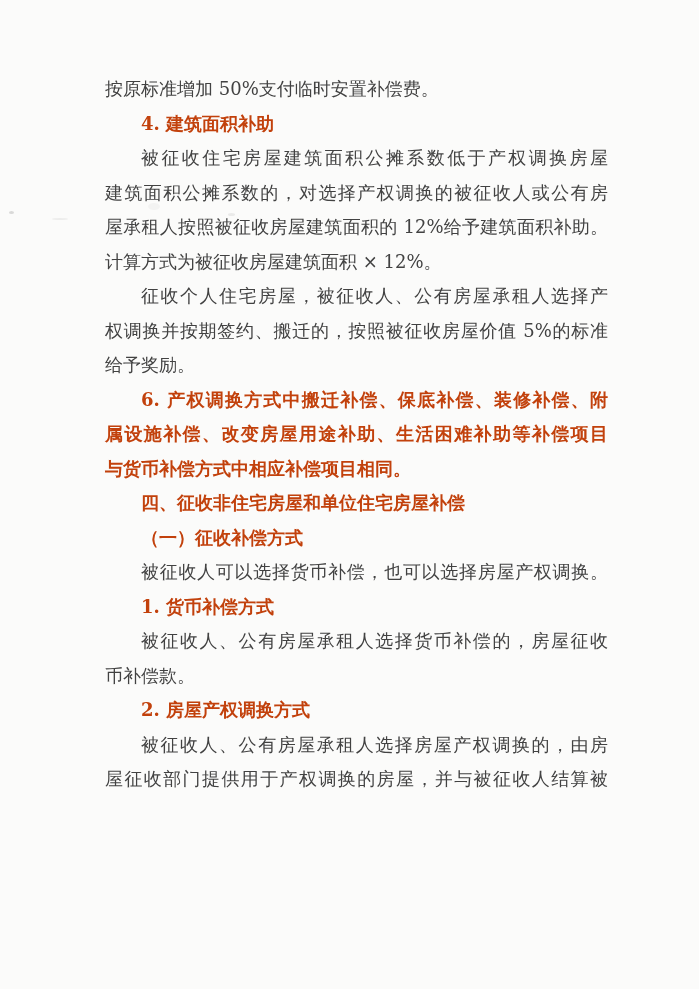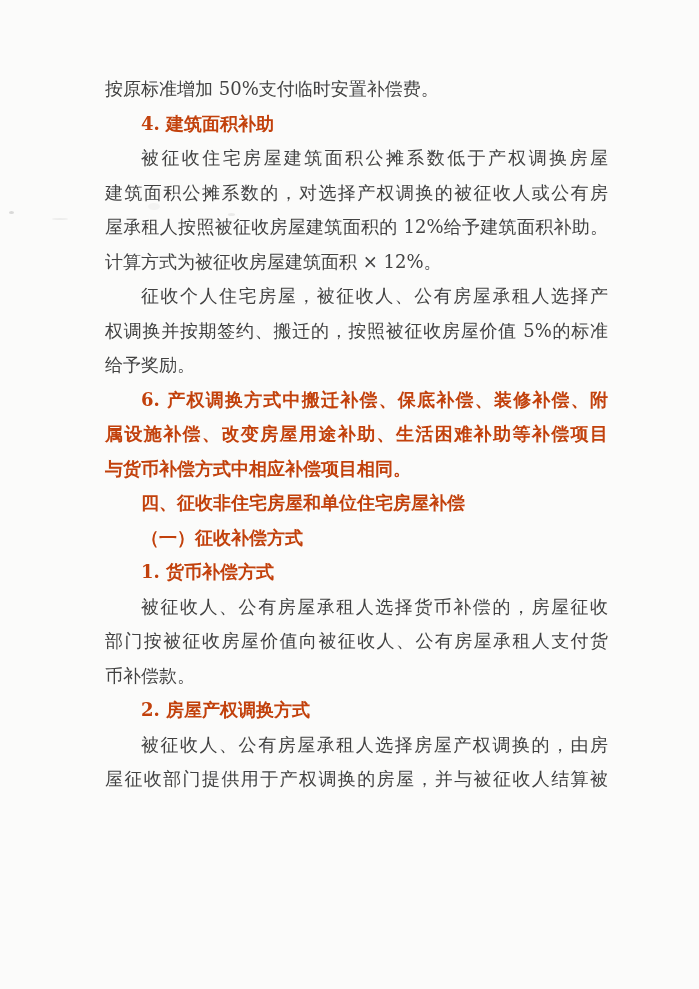--- a/index.html
+++ b/index.html
@@ -78,23 +78,23 @@
     <p class="line just">屋承租人按照被征收房屋建筑面积的 12%给予建筑面积补助。</p>
     <p class="line">计算方式为被征收房屋建筑面积 × 12%。</p>
     <p class="line ind just">征收个人住宅房屋，被征收人、公有房屋承租人选择产</p>
     <p class="line just">权调换并按期签约、搬迁的，按照被征收房屋价值 5%的标准</p>
     <p class="line">给予奖励。</p>
     <p class="line ind bold just">6. 产权调换方式中搬迁补偿、保底补偿、装修补偿、附</p>
     <p class="line bold just">属设施补偿、改变房屋用途补助、生活困难补助等补偿项目</p>
     <p class="line bold">与货币补偿方式中相应补偿项目相同。</p>
     <p class="line ind bold">四、征收非住宅房屋和单位住宅房屋补偿</p>
     <p class="line ind bold">（一）征收补偿方式</p>
+    <p class="line ind just">被征收人可以选择货币补偿，也可以选择房屋产权调换。</p>
     <p class="line ind bold">1. 货币补偿方式</p>
     <p class="line ind just">被征收人、公有房屋承租人选择货币补偿的，房屋征收</p>
-    <p class="line just">部门按被征收房屋价值向被征收人、公有房屋承租人支付货</p>
     <p class="line">币补偿款。</p>
     <p class="line ind bold">2. 房屋产权调换方式</p>
     <p class="line ind just">被征收人、公有房屋承租人选择房屋产权调换的，由房</p>
     <p class="line just">屋征收部门提供用于产权调换的房屋，并与被征收人结算被</p>
   </main>
 
 
   <div class="speck s1"></div>
   <div class="speck s2"></div>
   <div class="speck s3"></div>

